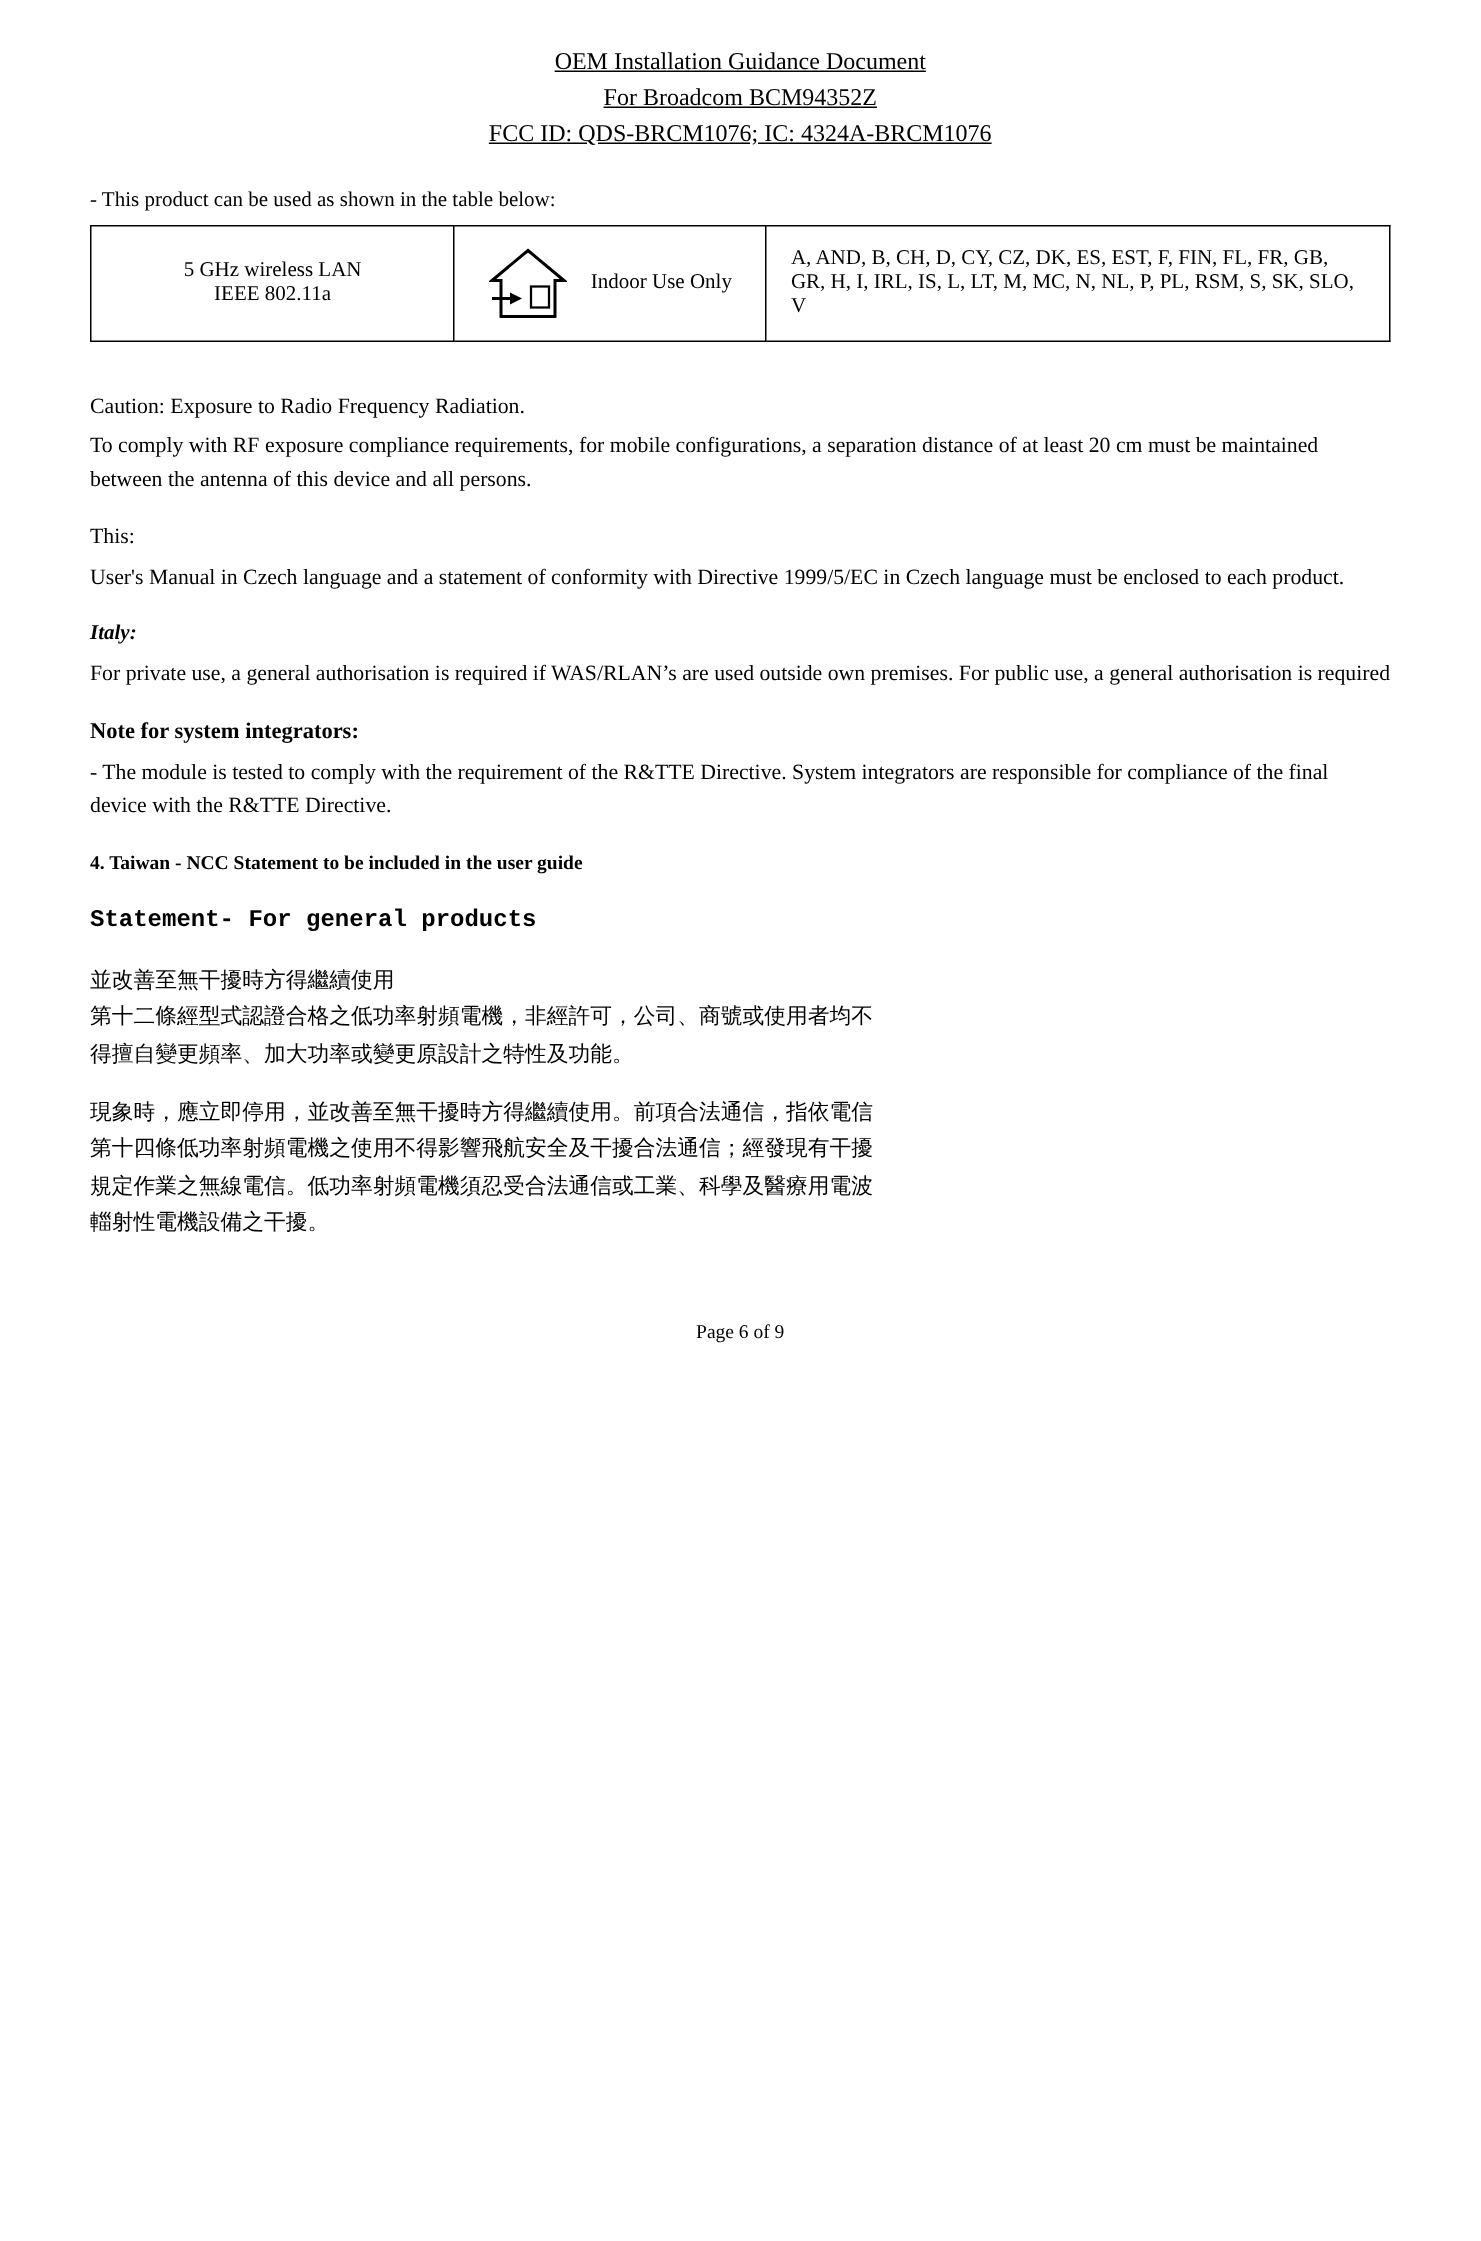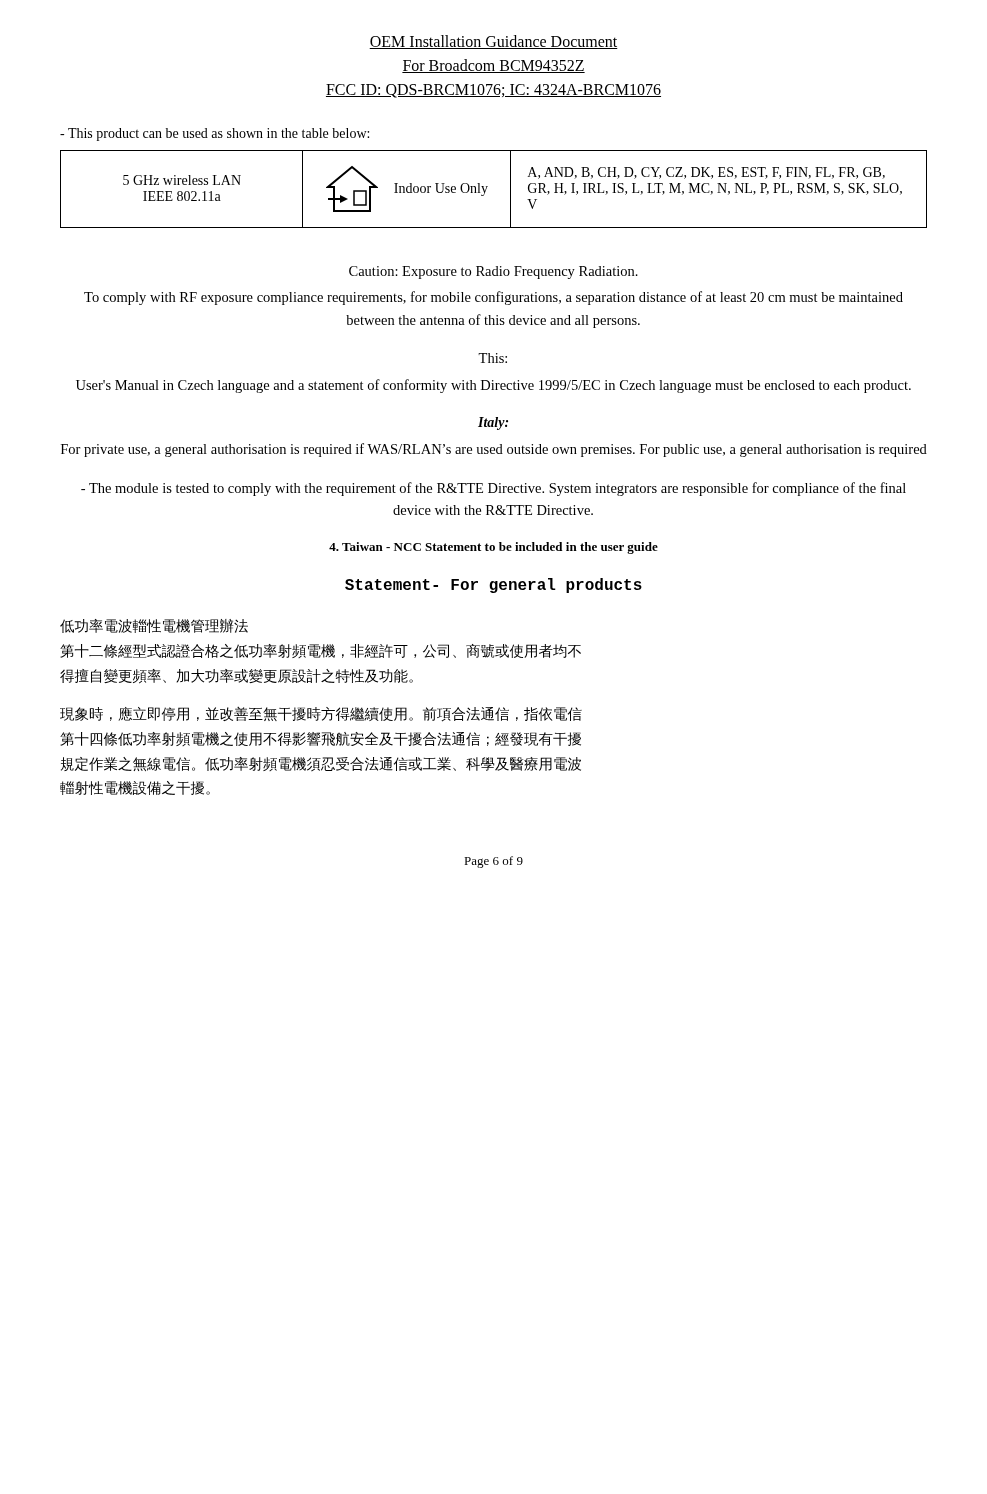--- a/index.html
+++ b/index.html
@@ -60,21 +60,20 @@
       justify-content: center;
       gap: 16px;
     }
     .icon-label {
       font-size: 14px;
     }
     .section {
       margin-bottom: 16px;
       font-size: 14.5px;
       line-height: 1.55;
-      text-align: center;
     }
     .section p {
       margin-bottom: 4px;
     }
     .italic-bold {
       font-weight: bold;
       font-style: italic;
       font-size: 14px;
     }
     .note-bold {
@@ -152,33 +151,34 @@
   <p>This:</p>
   <p>User's Manual in Czech language and a statement of conformity with Directive 1999/5/EC in Czech language must be enclosed to each product.</p>
 </div>
 
 <div class="section">
   <p class="italic-bold">Italy:</p>
   <p>For private use, a general authorisation is required if WAS/RLAN’s are used outside own premises. For public use, a general authorisation is required</p>
 </div>
 
 <div class="section">
+  <p class="note-bold">Note for system integrators:</p>
   <p style="margin-bottom:12px;">- The module is tested to comply with the requirement of the R&amp;TTE Directive. System integrators are responsible for compliance of the final device with the R&amp;TTE Directive.</p>
 </div>
 
 <div class="section">
   <p class="taiwan-bold-small">4. Taiwan - NCC Statement to be included in the user guide</p>
 </div>
 
 <div class="section">
   <p class="statement-bold">Statement- For general products</p>
 </div>
 
 <div class="chinese-text">
-  <p>低功率電波輺性電機管理辦法</p>
+  <p>並改善至無干擾時方得繼續使用</p>
   <p>第十二條經型式認證合格之低功率射頻電機，非經許可，公司、商號或使用者均不</p>
   <p>得擅自變更頻率、加大功率或變更原設計之特性及功能。</p>
 </div>
 
 <div class="chinese-text">
   <p>現象時，應立即停用，並改善至無干擾時方得繼續使用。前項合法通信，指依電信</p>
   <p>第十四條低功率射頻電機之使用不得影響飛航安全及干擾合法通信；經發現有干擾</p>
   <p>規定作業之無線電信。低功率射頻電機須忍受合法通信或工業、科學及醫療用電波</p>
   <p>輺射性電機設備之干擾。</p>
 </div>

